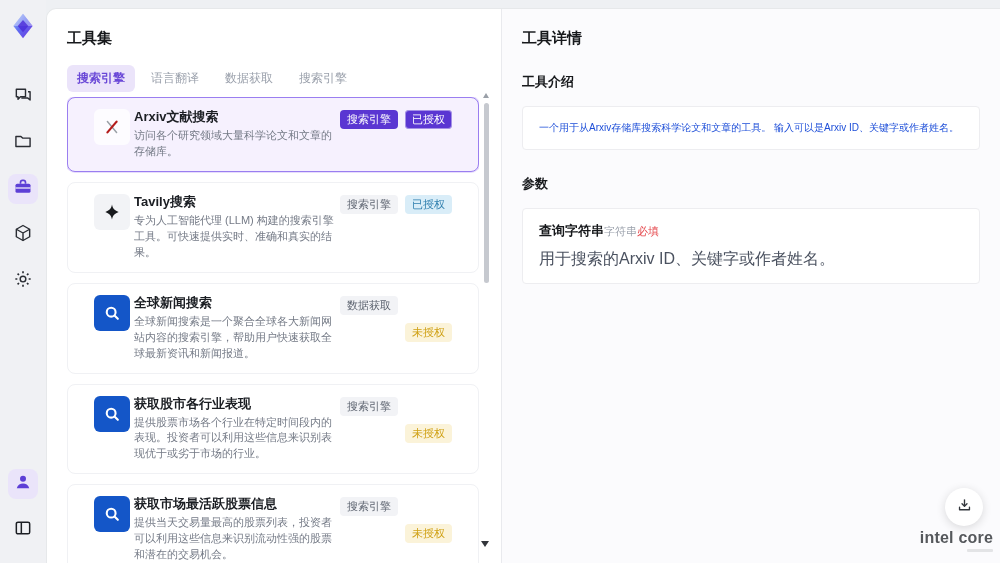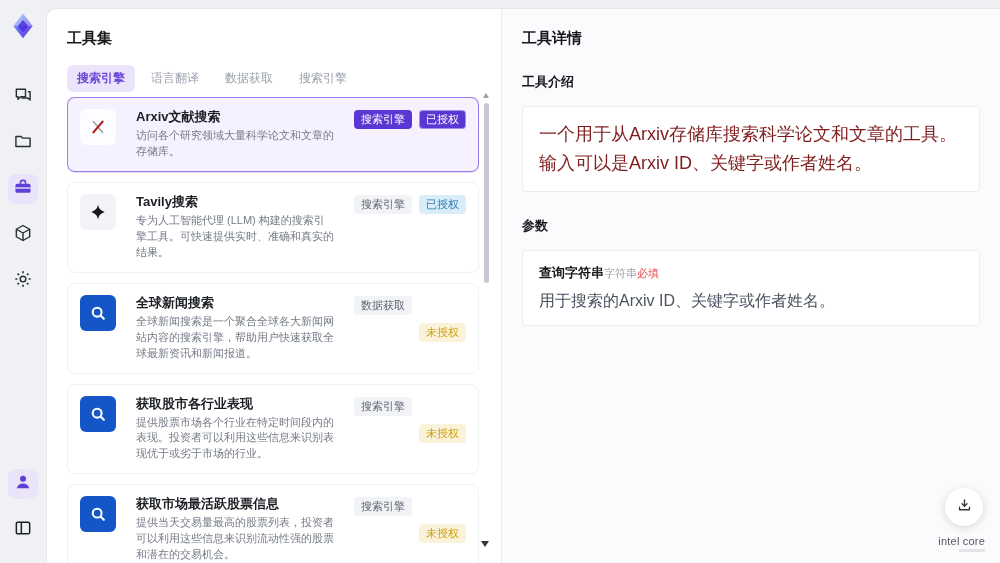--- a/index.html
+++ b/index.html
@@ -18,21 +18,21 @@
   .main { position:absolute; left:46px; top:8px; right:0; bottom:0; background:#ffffff; border-top:1px solid #e6e8ea; border-left:1px solid #e6e8ea; border-top-left-radius:10px; display:flex; }
 
   
   .list-panel { width:454px; position:relative; padding:18px 22px 0 20px; }
   .panel-title { font-size:15px; font-weight:bold; margin:2px 0 17px; }
   .tabs { display:flex; gap:6px; margin-bottom:11px; }
   .tab { font-size:12px; color:#9ba1ac; padding:5px 10px; border-radius:6px; cursor:pointer; white-space:nowrap; }
   .tab.active { background:#ebe4fa; color:#6a48d7; font-weight:bold; }
 
   .tool-list { position:absolute; top:88px; left:20px; right:22px; bottom:0; overflow:hidden; }
-  .tool-card { display:flex; gap:20px; padding:11px 12px; background:#fff; border:1px solid #f0f1f4; border-radius:8px; margin-bottom:10px; cursor:pointer; }
+  .tool-card { display:flex; gap:4px; padding:11px 26px; background:#fff; border:1px solid #f0f1f4; border-radius:8px; margin-bottom:10px; cursor:pointer; }
   .tool-card.selected { background:#f6f1fe; border:1px solid #9a7ef0; box-shadow:0 0 0 1px #e7ddfc; }
   .tool-icon { width:36px; height:36px; border-radius:6px; display:flex; align-items:center; justify-content:center; flex-shrink:0; }
   .tool-icon svg { width:20px; height:20px; }
   .tool-body { flex:1; min-width:0; }
   .tool-title { font-size:13px; font-weight:bold; color:#1b1e23; line-height:16px; }
   .tool-desc { font-size:11px; color:#747a86; line-height:1.45; margin-top:3px; }
   .tool-badges { display:flex; gap:7px; flex-shrink:0; align-items:flex-start; padding-top:1px; }
   .badge { font-size:11px; padding:3px 7px; border-radius:4px; white-space:nowrap; line-height:13px; }
   .badge-cat { background:#f2f3f6; color:#5d6470; }
   .badge-auth.authorized { background:#d9edf8; color:#2f7fae; }
@@ -41,31 +41,31 @@
   .tool-card.selected .badge-auth { background:#5a36d2; color:#fff; box-shadow:inset 0 0 0 1px rgba(255,255,255,.45); }
   .scroll-up-arrow { position:absolute; right:12px; top:84px; width:0; height:0; border-left:3.5px solid transparent; border-right:3.5px solid transparent; border-bottom:5px solid #9aa0a8; cursor:pointer; }
   .scroll-thumb { position:absolute; right:12px; top:94px; width:5px; height:180px; background:#c6c9cf; border-radius:3px; cursor:pointer; }
   .scroll-down-arrow { position:absolute; right:12px; bottom:16px; width:0; height:0; border-left:4px solid transparent; border-right:4px solid transparent; border-top:6px solid #33363b; cursor:pointer; }
 
   
   .details-panel { flex:1; background:#fbfbfd; border-left:1px solid #e9eaee; padding:18px 20px; }
   .details-title { font-size:15px; font-weight:bold; margin:2px 0 25px; }
   .section-heading { font-size:13px; font-weight:bold; margin-bottom:15px; }
   .detail-card { background:#fff; border:1px solid #ededf0; border-radius:4px; padding:13px 16px; margin-bottom:25px; }
-  .intro-text { font-size:18px; color:#7f1d1d; line-height:1.6; }
+  .intro-text { font-size:10px; color:#1d4ed8; line-height:1.6; }
   .param-line { display:flex; align-items:baseline; }
   .param-name { font-size:13px; font-weight:bold; }
   .param-type { font-size:11px; color:#9aa0ab; }
   .param-required { font-size:11px; color:#e5484d; }
   .param-desc { margin-top:9px; font-size:16px; color:#4b5260; }
 
   
   .fab { position:absolute; right:17px; bottom:37px; width:38px; height:38px; border-radius:50%; background:#fff; box-shadow:0 2px 10px rgba(0,0,0,.14); display:flex; align-items:center; justify-content:center; cursor:pointer; z-index:9; }
   .fab svg { width:17px; height:17px; }
-  .brand { position:absolute; right:15px; bottom:11px; font-size:11px; color:#55585c; font-weight:normal; letter-spacing:.2px; z-index:9; }
+  .brand { position:absolute; right:7px; bottom:11px; font-size:16px; color:#55585c; font-weight:bold; letter-spacing:.2px; z-index:9; }
   .brand::after { content:""; display:block; height:3px; width:26px; margin:2px 0 0 auto; background:#e3e4e6; border-radius:1px; }
 </style>
 </head>
 <body>
 
 <div class="sidebar">
   <div class="logo">
     <svg viewBox="0 0 32 32">
       <defs>
         <linearGradient id="lg1" x1="0" y1="0" x2="1" y2="1">

